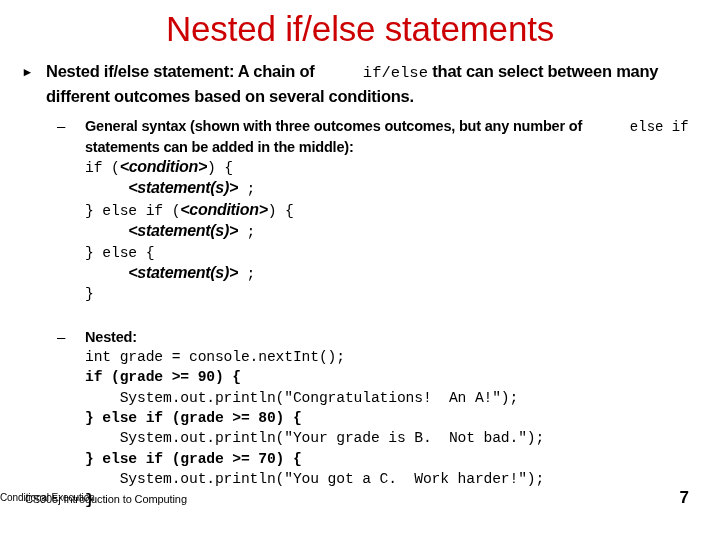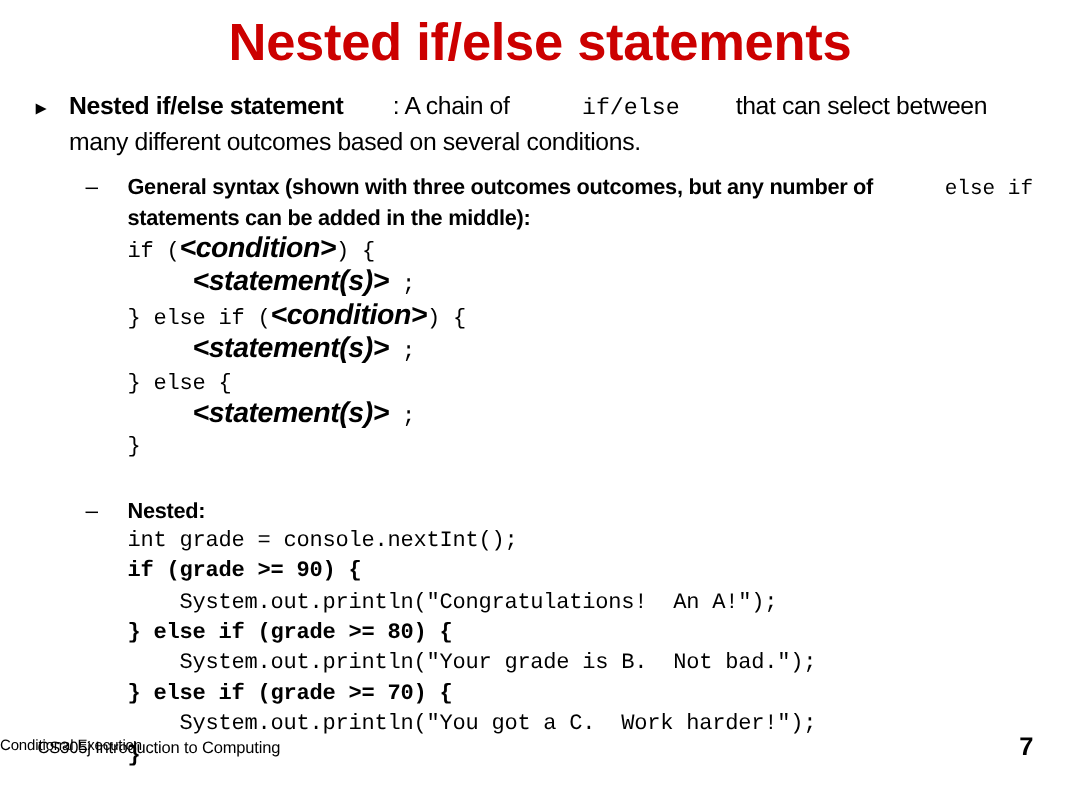--- a/index.html
+++ b/index.html
@@ -18,21 +18,21 @@
 
   
   .slide-title {
     position: absolute;
     top: 8px;
     left: 0;
     width: 720px;
     text-align: center;
     color: #CC0000;
     font-size: 35px;
-    font-weight: bold;
+    font-weight: normal;
     line-height: 42px;
     letter-spacing: -0.2px;
     white-space: nowrap;
   }
 
   
   .body-area {
     position: absolute;
     top: 60px;
     left: 0;
@@ -50,21 +50,21 @@
     letter-spacing: -0.25px;
   }
   .lvl1 .marker {
     position: absolute;
     left: 24px;
     top: 1px;
     font-size: 13px;
     line-height: 22px;
     color: #000;
   }
-  .lvl1 .regular { font-weight: normal; margin-left: 33px; }
+  .lvl1 .regular { font-weight: bold; }
   .mono {
     font-family: "Liberation Mono", "DejaVu Sans Mono", monospace;
     font-weight: normal;
     font-size: 15.5px;
     letter-spacing: 0;
     margin-left: 44px;
   }
 
   
   .lvl2 {
@@ -92,21 +92,21 @@
     line-height: 20.4px;
     padding-left: 85px;
     white-space: pre;
     letter-spacing: -0.15px;
   }
   .code .b { font-weight: bold; }
   .ph {
     font-family: "Liberation Sans", sans-serif;
     font-weight: bold;
     font-style: italic;
-    font-size: 19px;
+    font-size: 16px;
     letter-spacing: -0.3px;
   }
   .spacer-sm { height: 8px; }
   .spacer-md { height: 22px; }
 
   
   .footer {
     position: absolute;
     left: 0;
     bottom: 0;

